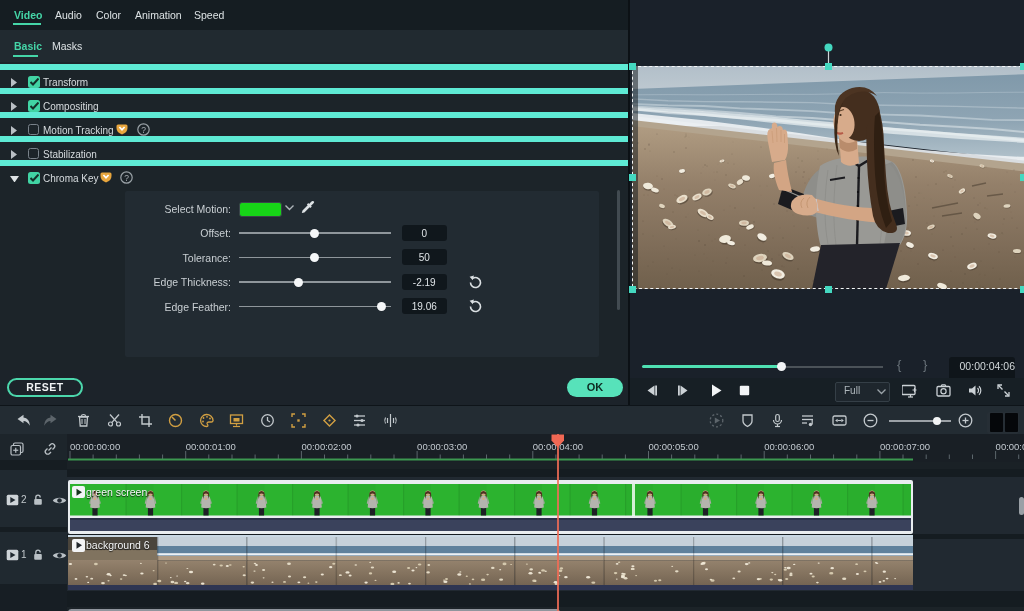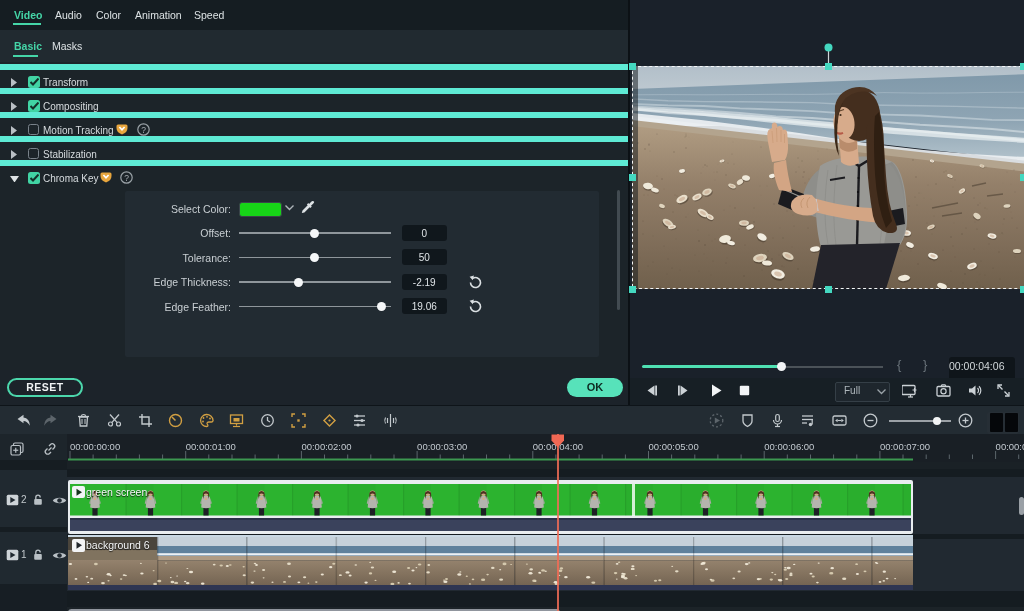--- a/index.html
+++ b/index.html
@@ -124,21 +124,21 @@
         </svg>
       <svg class="abs" style="left:120px;top:5px;" width="13" height="13">
           <circle cx="6.5" cy="6.5" r="5.7" stroke="#9aa2a7" stroke-width="1.2" fill="none"></circle>
           <text x="6.5" y="9.6" font-size="8.5" fill="#aab1b6" text-anchor="middle" font-family="Liberation Sans">?</text>
         </svg>
     </div>
   </div>
   <div id="chroma" class="abs">
 
     <div class="crow" style="left:0;top:9px;width:474px;">
-      <div class="clabel">Select Color:</div>
+      <div class="clabel">Select Motion:</div>
       <div class="abs" style="left:113.5px;top:1.5px;width:41px;height:13px;background:#17d517;border:1px solid #3a444a;border-radius:3px;"></div>
       <svg class="abs" style="left:160px;top:5px;" width="9" height="6">
           <polyline points="0.5,0.5 4.5,4.5 8.5,0.5" stroke="#aeb5ba" stroke-width="1.4" fill="none"></polyline>
         </svg>
       <svg class="abs" style="left:176px;top:0px;" width="15" height="15">
           <path d="M13.2,1.8 a2.1,2.1 0 0 0 -3,0 l-2.1,2.1 -0.8,-0.8 -1.4,1.4 0.8,0.8 -5.2,5.2 -0.7,2.6 2.6,-0.7 5.2,-5.2 0.8,0.8 1.4,-1.4 -0.8,-0.8 2.1,-2.1 a2.1,2.1 0 0 0 1.1,-1.9 z" fill="#dde2e5"></path>
         </svg>
     </div>
     <div class="crow" style="left:0;top:33px;width:474px;">
       <div class="clabel">Offset:</div>
@@ -737,21 +737,21 @@
       <div class="abs" style="left:194.5px;top:285.5px;width:7px;height:7px;background:#44d8c0;"></div>
       <div class="abs" style="left:390px;top:62.5px;width:7px;height:7px;background:#44d8c0;"></div>
       <div class="abs" style="left:390px;top:174px;width:7px;height:7px;background:#44d8c0;"></div>
       <div class="abs" style="left:390px;top:285.5px;width:7px;height:7px;background:#44d8c0;"></div>
     <div id="seekrow" class="abs">
         <div class="abs" style="left:12px;top:13px;width:139px;height:3px;background:#4fe0b2;border-radius:1.5px;"></div>
         <div class="abs" style="left:151px;top:13.5px;width:102px;height:2px;background:#4b5258;"></div>
         <div class="abs" style="left:146.5px;top:10px;width:9px;height:9px;border-radius:50%;background:#f2f4f6;"></div>
         <div class="abs" style="left:267px;top:5px;font-size:13px;color:#6a737a;">{</div>
         <div class="abs" style="left:293px;top:5px;font-size:13px;color:#6a737a;">}</div>
-        <div class="abs" style="left:319px;top:5px;width:66px;height:33px;background:#0f151a;border-radius:3px;color:#d2d8db;font-size:10.5px;text-align:left;line-height:18px;">00:00:04:06</div>
+        <div class="abs" style="left:319px;top:5px;width:66px;height:33px;background:#0f151a;border-radius:3px;color:#d2d8db;font-size:10.5px;text-align:right;line-height:18px;">00:00:04:06</div>
       </div>
     <div id="transport" class="abs">
         <svg class="abs" style="left:12.5px;top:4px;" width="17" height="17" viewBox="0 0 17 17">
           <polygon points="11.5,3.5 4.5,8.5 11.5,13.5" fill="#ccd2d6"></polygon>
           <rect x="12.2" y="3.5" width="1.8" height="10" fill="#ccd2d6"></rect>
         </svg>
         <svg class="abs" style="left:44.5px;top:4px;" width="17" height="17" viewBox="0 0 17 17">
           <polygon points="5.5,3.5 12.5,8.5 5.5,13.5" fill="#ccd2d6"></polygon>
           <rect x="3" y="3.5" width="1.8" height="10" fill="#ccd2d6"></rect>
         </svg>

